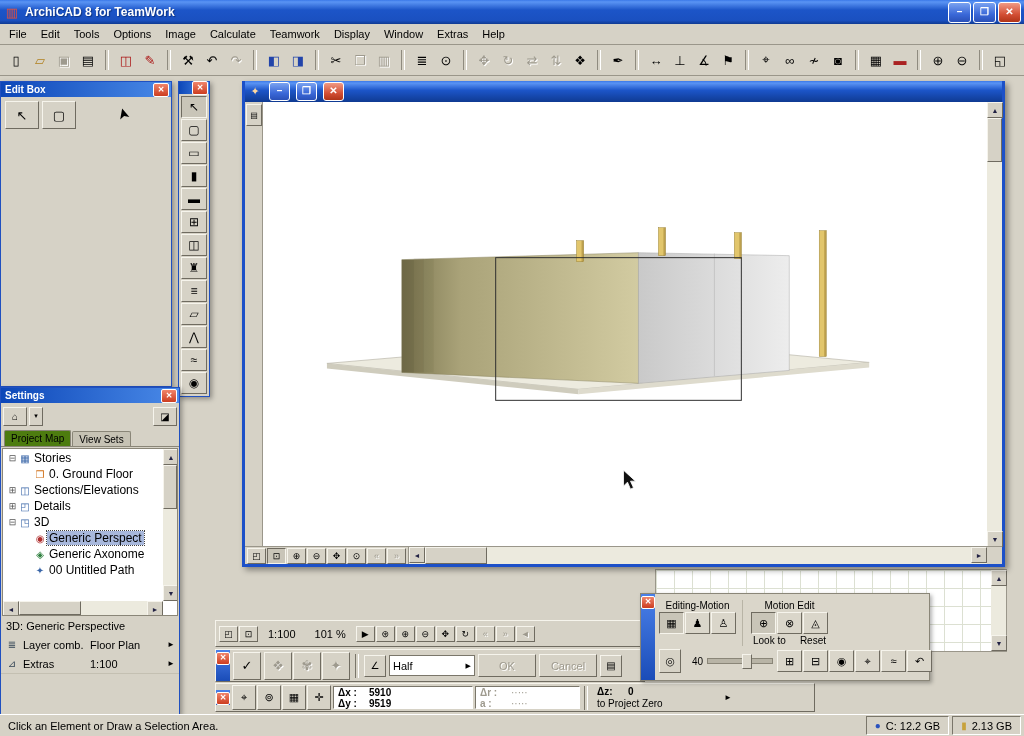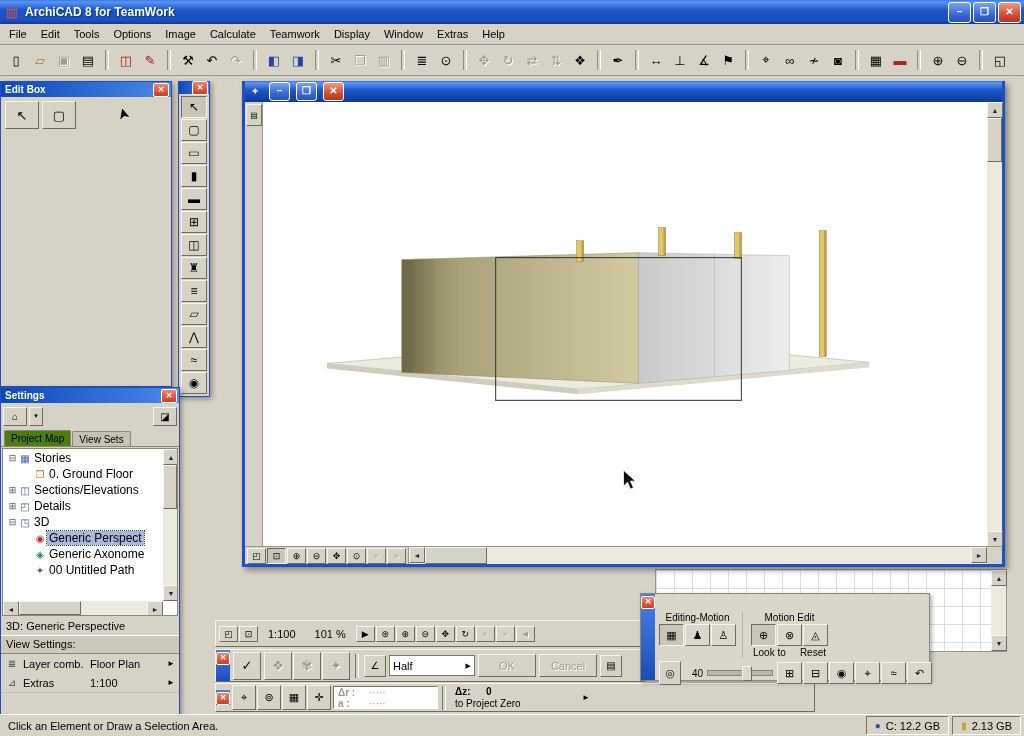--- a/index.html
+++ b/index.html
@@ -102,21 +102,21 @@
 
   
   .planbar{position:absolute;left:215px;top:620px;width:445px;height:27px;box-sizing:border-box;z-index:4;background:#d6d2c6;border:1px solid;border-color:#f6f4ec #6f6b60 #6f6b60 #f6f4ec;display:flex;align-items:center;padding:0 3px;gap:1px}
   .pb-icons{display:flex;gap:1px}
   .pb-label{padding:0 9px;font-size:11px}
 
   
   .motion{position:absolute;left:640px;top:593px;width:290px;height:88px;box-sizing:border-box;z-index:6;background:#dad6ca;border:1px solid #8a8678;display:flex;box-shadow:2px 2px 4px rgba(0,0,0,.3)}
   .vstrip{width:14px;background:linear-gradient(180deg,#4a80e8,#1a4cb8);display:flex;flex-direction:column;align-items:center;padding-top:2px;flex:0 0 14px}
   .vstrip .pclose{width:12px;height:11px;line-height:10px}
-  .mbody{flex:1;padding:18px 4px}
+  .mbody{flex:1;padding:6px 4px}
   .mrow1{display:flex;gap:8px}
   .mgroup{border-right:1px solid #b8b4a6;padding-right:6px}
   .mgroup:last-child{border-right:none}
   .glabel{font-size:10px;text-align:center;padding-bottom:1px}
   .gicons{display:flex;gap:1px}
   .micon{width:23px;height:20px;font-size:11px;display:inline-flex;align-items:center;justify-content:center;background:#dad6ca;border:1px solid;border-color:#f6f4ec #6f6b60 #6f6b60 #f6f4ec}
   .gcaps{display:flex;justify-content:space-between;font-size:10px;padding:1px 2px 0}
   .mrow2{display:flex;align-items:center;gap:4px;margin-top:3px}
   .mcam{width:20px;height:22px;font-size:11px}
   .mval{font-size:10px;width:18px;text-align:right}
@@ -335,21 +335,20 @@
         <span class="sarr">▼</span>
       </div>
       <div class="tree-hs">
         <span class="sarr">◄</span>
         <span class="sthumbh"></span>
         <span class="fill"></span>
         <span class="sarr">►</span>
       </div>
     </div>
     <div class="nav-info-title">3D: Generic Perspective</div>
-    <div class="nav-vs">View Settings:</div>
     <div>
 
     <div class="nrow">
           <span class="nico">≣</span>
           <span class="nlabel">Layer comb.</span>
           <span class="nvalue">Floor Plan</span>
           <span class="npop">►</span>
         </div>
         <div class="nrow">
           <span class="nico">⊿</span>
@@ -543,20 +542,30 @@
     <div class="vstrip">
       <span class="pclose">✕</span>
     </div>
     <span class="pb-icons">
 
     <span class="btn3d kbtn">⌖</span>
         <span class="btn3d kbtn">⊚</span>
         <span class="btn3d kbtn">▦</span>
         <span class="btn3d kbtn">✛</span>
       </span>
+    <div class="cfield f1">
+      <div class="crow">
+          <b>Δx :</b>
+          <b>5910</b>
+        </div>
+      <div class="crow">
+          <b>Δy :</b>
+          <b>9519</b>
+        </div>
+    </div>
     <div class="cfield f2">
       <div class="crow dimmed">
           <b>Δr :</b>
           <span>·····</span>
         </div>
       <div class="crow dimmed">
           <b>a :</b>
           <span>·····</span>
         </div>
     </div>

